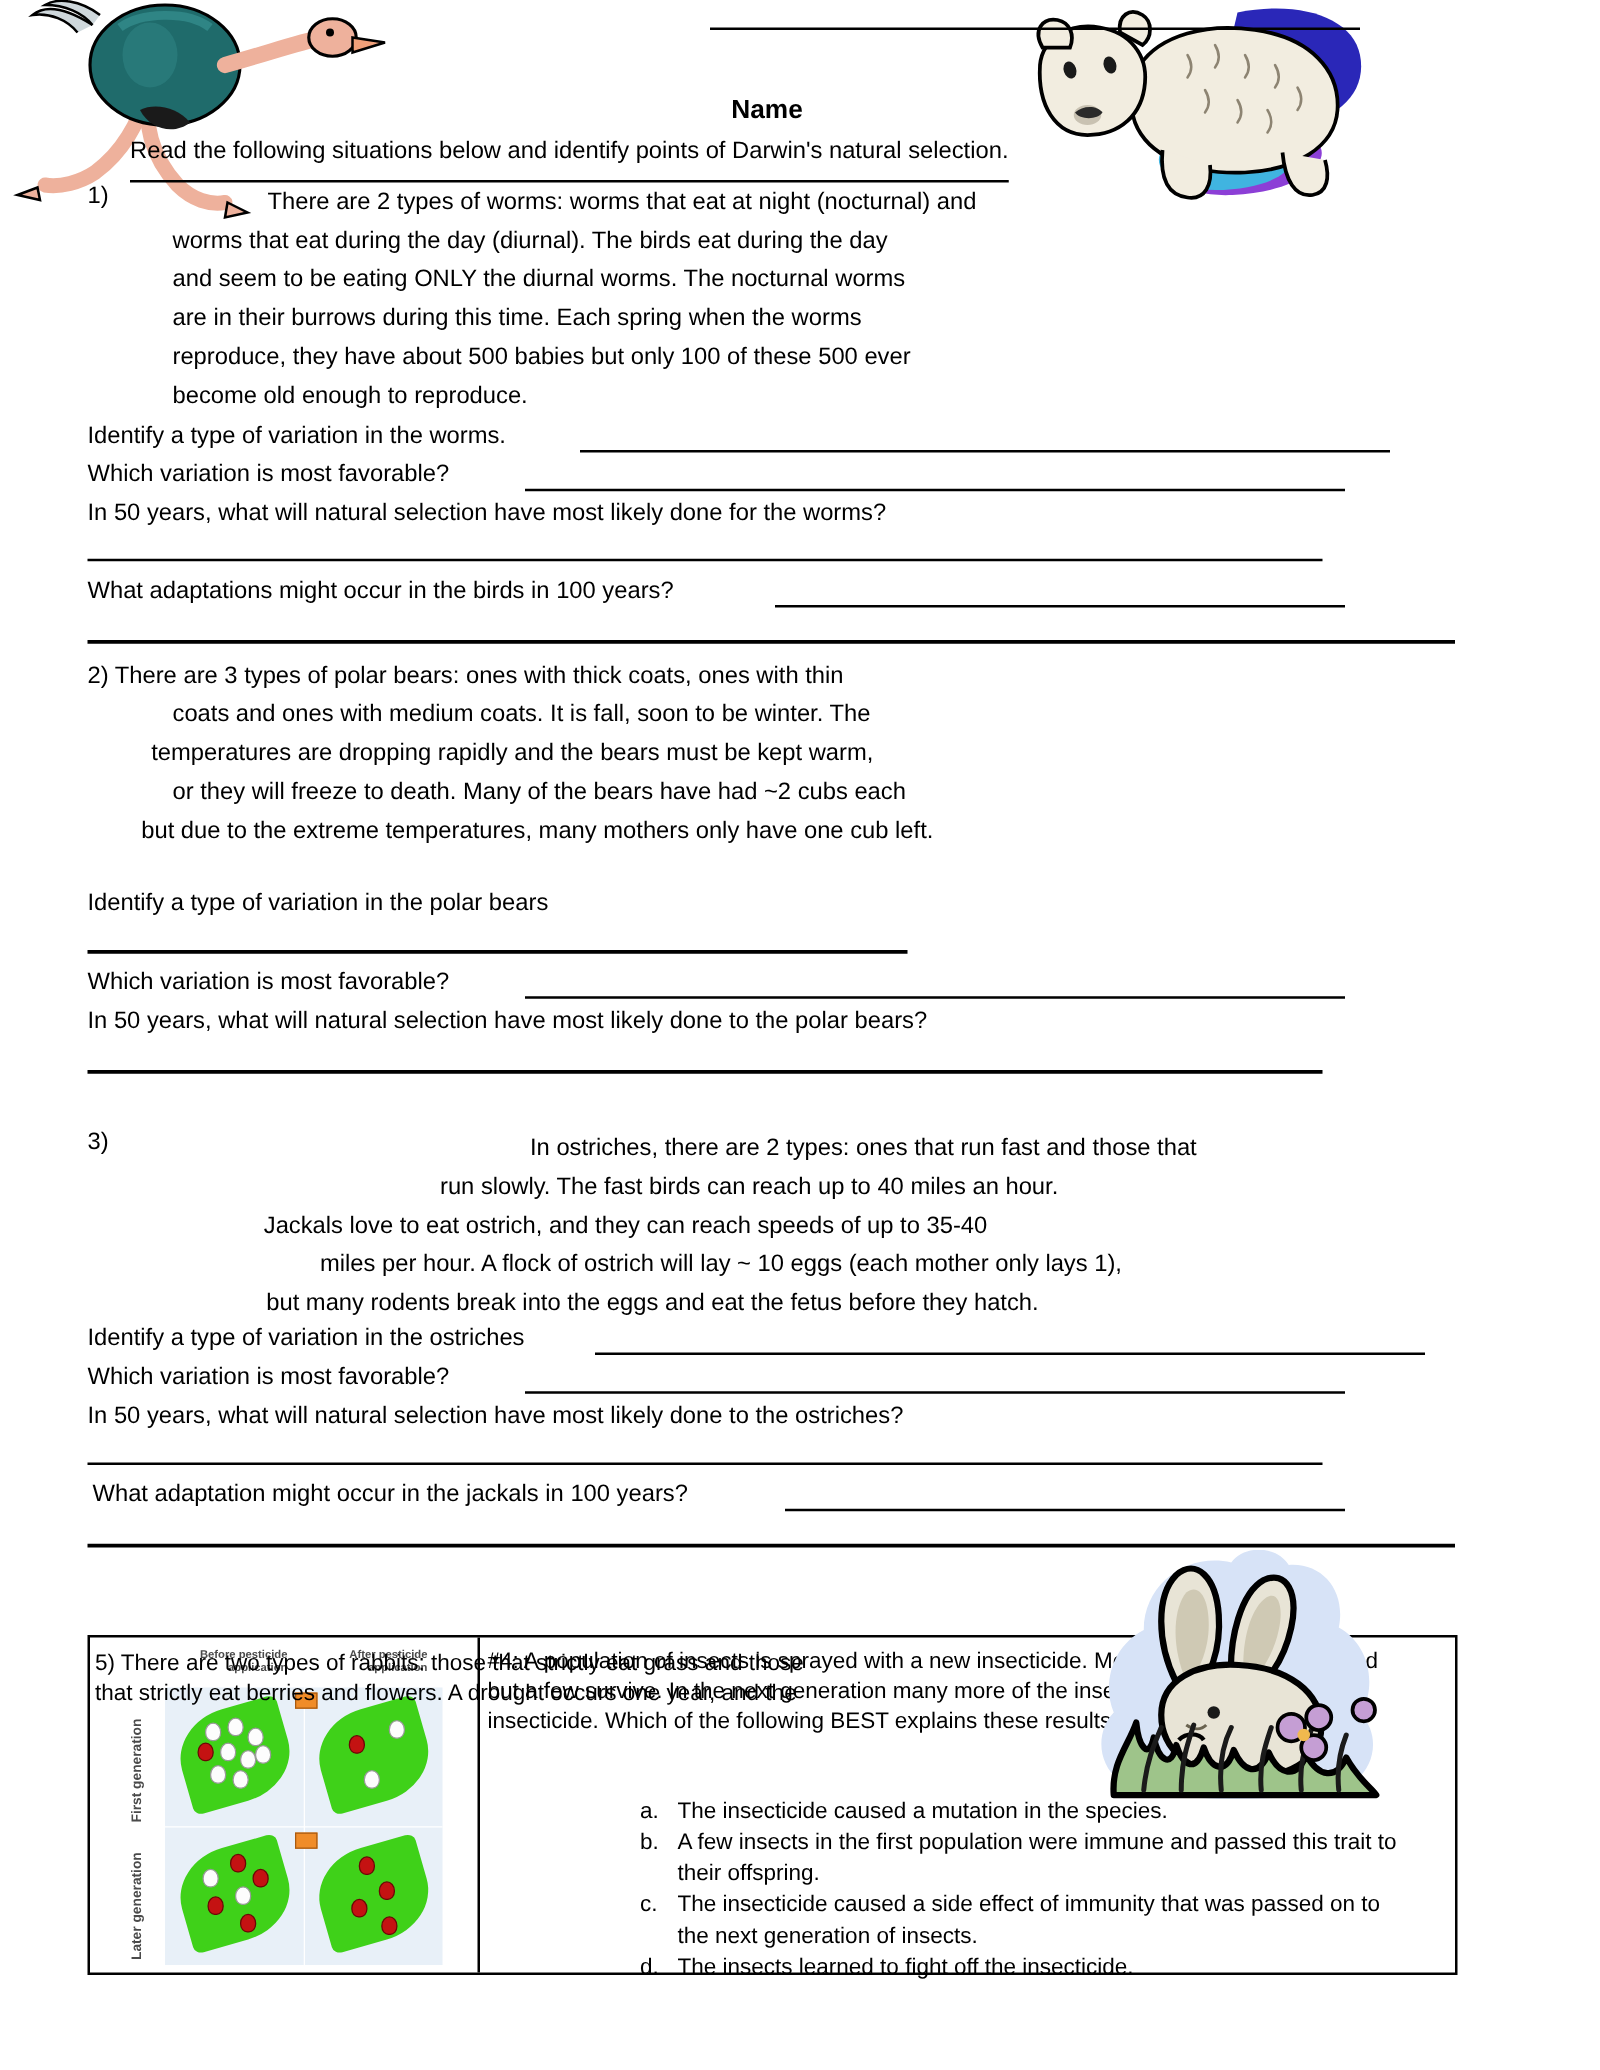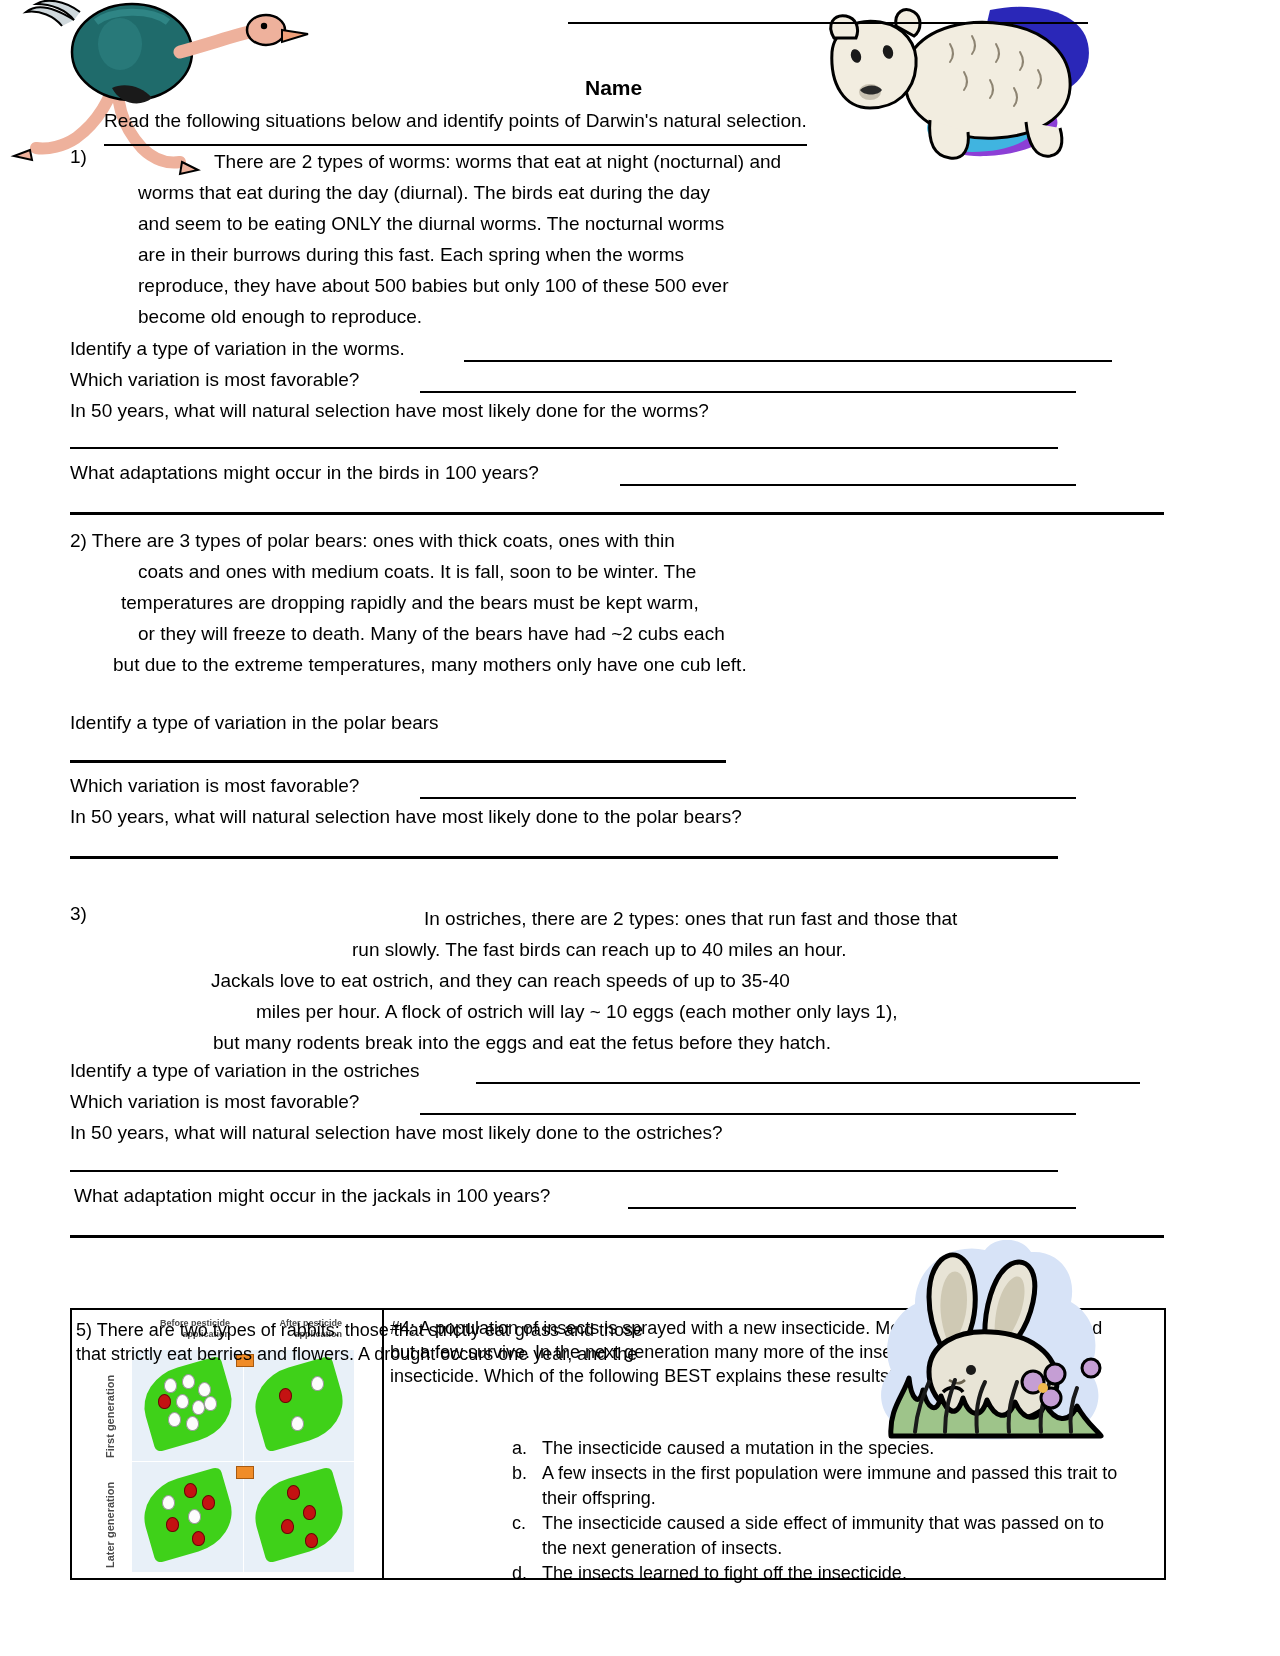--- a/index.html
+++ b/index.html
@@ -312,21 +312,21 @@
     <div class="name-label">Name</div>
   </div>
   <div class="name-blank"></div>
 
   <div class="instructions">Read the following situations below and identify points of Darwin's natural selection.</div>
 
   <div class="q-num" style="left:70px; top:146px;">1)</div>
   <div class="tline" style="left:214px; top:146px;">There are 2 types of worms:   worms that eat at night (nocturnal) and</div>
   <div class="tline" style="left:138px; top:177px;">worms that eat during the day (diurnal).  The birds eat during the day</div>
   <div class="tline" style="left:138px; top:208px;">and seem to be eating ONLY the diurnal worms.  The nocturnal worms</div>
-  <div class="tline" style="left:138px; top:239px;">are in their burrows during this fast. Each spring when the worms</div>
+  <div class="tline" style="left:138px; top:239px;">are in their burrows during this time. Each spring when the worms</div>
   <div class="tline" style="left:138px; top:270px;">reproduce, they have about 500 babies but only 100 of these 500 ever</div>
   <div class="tline" style="left:138px; top:301px;">become old enough to reproduce.</div>
 
   <div class="prompt" style="left:70px; top:338px;">Identify a type of variation in the worms.</div>
   <div class="rule" style="left:464px; top:360px; width:648px;"></div>
 
   <div class="prompt" style="left:70px; top:369px;">Which variation is most favorable?</div>
   <div class="rule" style="left:420px; top:391px; width:656px;"></div>
 
   <div class="prompt" style="left:70px; top:400px;">In 50 years, what will natural selection have most likely done for the worms?</div>

